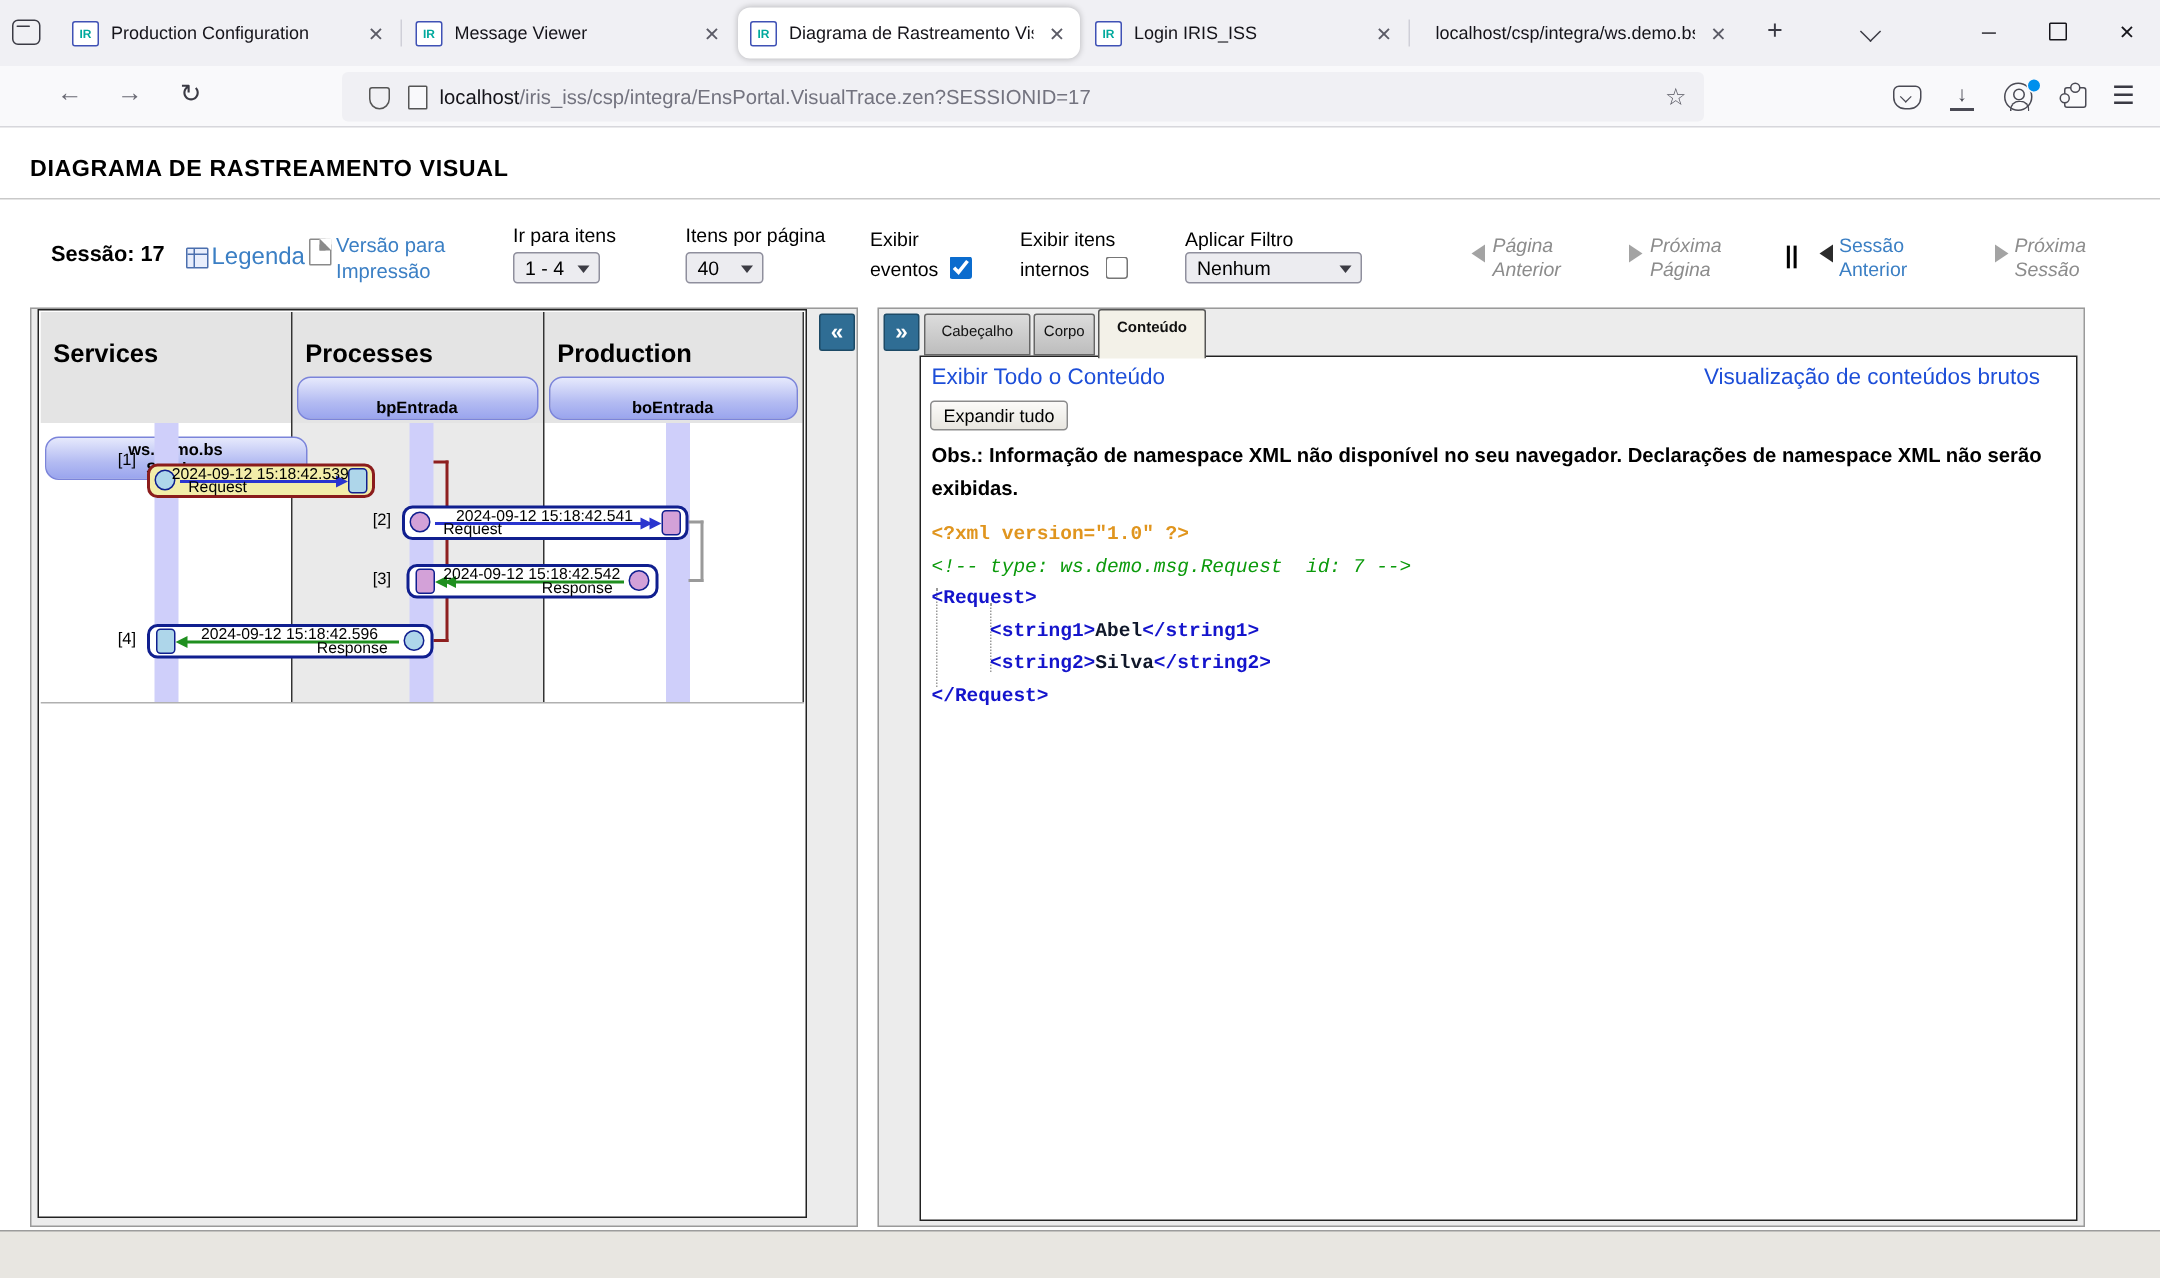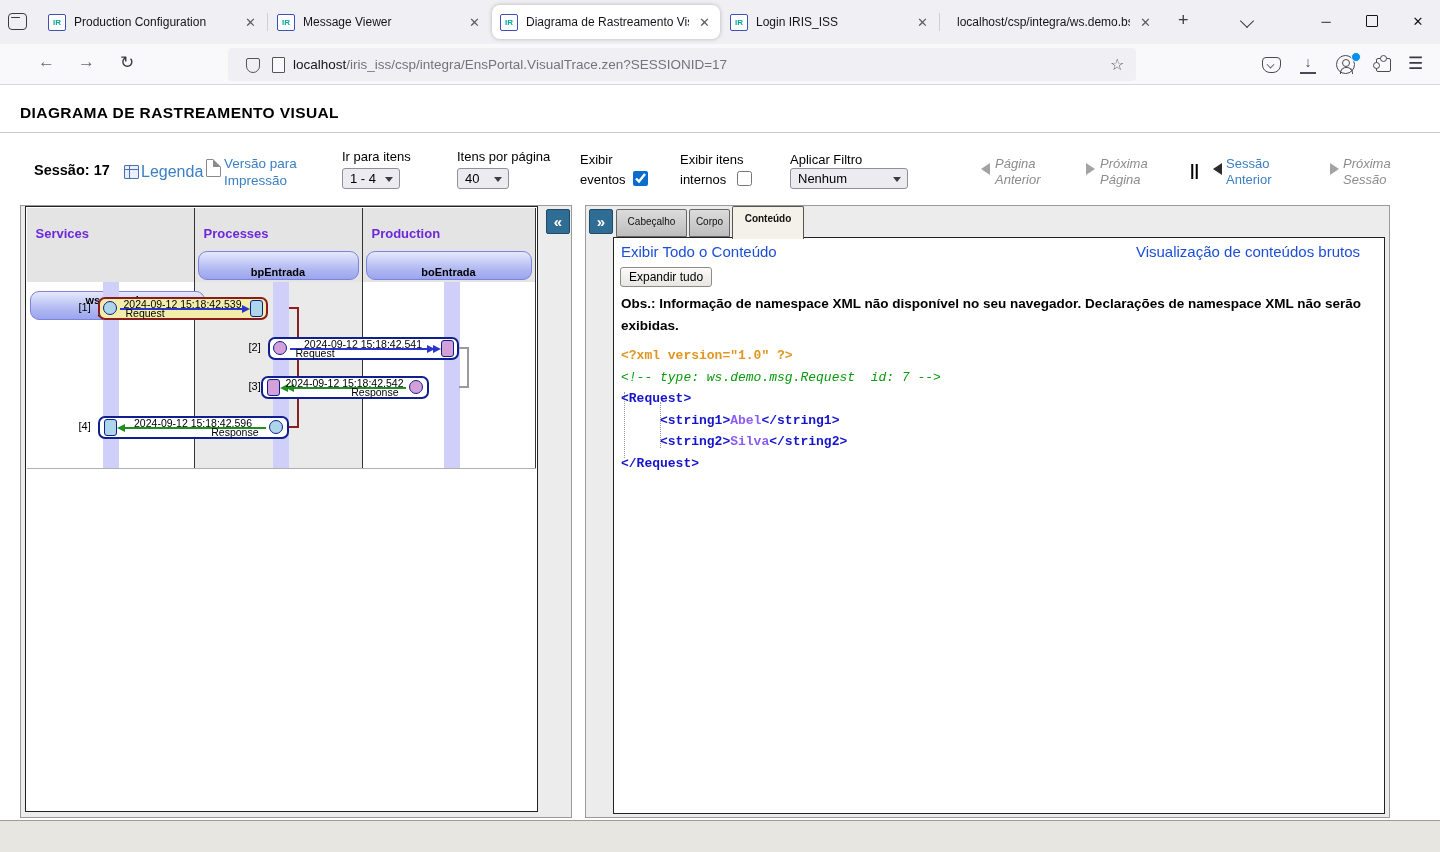--- a/index.html
+++ b/index.html
@@ -61,21 +61,21 @@
   .legicon::after{content:"";position:absolute;left:4px;top:0;width:1.3px;height:12px;background:#4b6fae;}
   .printicon{width:13px;height:16px;border:1.4px solid #8a8a8a;background:#fff;border-radius:1px;}
   .printicon::before{content:"";position:absolute;right:-1px;top:-1px;border:4px solid #fff;border-left-color:#8a8a8a;border-bottom-color:#8a8a8a;width:0;height:0;}
   
   .panel{background:#ececec;border:1px solid #9a9a9a;box-sizing:border-box;}
   .pbtn{width:24px;height:25px;background:#2f6d94;color:#fff;font-weight:bold;font-size:15px;
         display:flex;align-items:center;justify-content:center;border-radius:2px;border:1px solid #1d4a66;box-sizing:border-box;}
   .contentbox{background:#fff;border:1.5px solid #222;box-sizing:border-box;}
   
   .colhead{background:#e4e4e4;}
-  .colheadtxt{font-size:13px;font-weight:bold;color:#6d28d9;}
+  .colheadtxt{font-size:17px;font-weight:bold;color:#000000;}
   .vline{width:1px;background:#333;}
   .hostbtn{background:linear-gradient(#e6e9fc,#b3bbf2 60%,#9aa5ee);border:1.5px solid #7b84da;border-radius:9px;
            box-sizing:border-box;text-align:center;font-size:11px;font-weight:bold;color:#000;}
   .lifeline{width:16px;background:#cfcffa;}
   .event{border:2px solid #101f8f;border-radius:7px;background:#fff;box-sizing:border-box;}
   .event.sel{background:#f2eda9;border-color:#8b1c1c;}
   .evts{position:absolute;left:0;right:0;top:-1px;text-align:center;font-size:10.5px;color:#000;}
   .evkind{position:absolute;bottom:-1px;font-size:10.5px;color:#000;}
   .evline{position:absolute;top:9px;height:2px;}
   .bluearr{background:#2a35cf;}
@@ -92,21 +92,21 @@
         font-size:10px;color:#111;text-align:center;padding-top:6px;border-radius:2px 2px 0 0;}
   .dtab.active{background:#f3f1e8;font-weight:bold;border:1px solid #555;border-bottom:none;z-index:5;}
   .link{font-size:15px;color:#1d4ed8;white-space:nowrap;}
   .expbtn{font-size:12px;color:#000;background:linear-gradient(#fbfaf8,#e8e6e0);border:1px solid #8b8b8b;border-radius:3px;
           padding:2px 8px;white-space:nowrap;}
   .note{font-size:13.5px;font-weight:bold;color:#000;line-height:22px;}
   .xml{font-family:"Liberation Mono","DejaVu Sans Mono",monospace;font-size:13px;line-height:21.5px;white-space:pre;}
   .x-pi{color:#e0951e;font-weight:bold;}
   .x-comment{color:#0b9a0b;font-style:italic;}
   .x-tag{color:#1414cc;font-weight:bold;}
-  .x-text{color:#8b5cf6;font-weight:bold;}
+  .x-text{color:#0f172a;font-weight:bold;}
   .guide{border-left:1px dotted #9a9a9a;width:0;}
   
   .footer{left:0;top:820px;width:1440px;height:32px;background:#e8e6e1;border-top:1.5px solid #9c9c9c;box-sizing:border-box;}
 </style>
 </head>
 <body>
 
 <div class="abs tabbar">
   <div class="abs ffview"></div>
 
@@ -252,42 +252,42 @@
   <div class="abs lifeline" style="left:417px;top:74px;height:186px;"></div>
 
   <div class="abs conn" style="left:262px;top:99px;width:10px;height:2px;background:#8e1f1f;"></div>
   <div class="abs conn" style="left:270px;top:99px;width:2px;height:121px;background:#8e1f1f;"></div>
   <div class="abs conn" style="left:262px;top:218px;width:10px;height:2px;background:#8e1f1f;"></div>
   <div class="abs conn" style="left:432px;top:139px;width:10px;height:2px;background:#9a9a9a;"></div>
   <div class="abs conn" style="left:440px;top:139px;width:2px;height:41px;background:#9a9a9a;"></div>
   <div class="abs conn" style="left:432px;top:178px;width:10px;height:2px;background:#9a9a9a;"></div>
 
   <div class="abs evlabel" style="left:52px;top:93px;">[1]</div>
-  <div class="abs event sel" style="left:71px;top:89px;width:170px;height:23px;">
+  <div class="abs event sel" style="left:71px;top:101px;width:152px;height:23px;">
     <div class="evline bluearr" style="left:20px;right:20px;"></div>
     <div class="ah-r" style="right:16px;"></div>
     <div class="evcircle svc" style="left:3px;top:2px;"></div>
     <div class="evsquare svc" style="right:3px;top:1px;"></div>
     <div class="evts">2024-09-12 15:18:42.539</div>
     <div class="evkind" style="left:26px;">Request</div>
   </div>
 
   <div class="abs evlabel" style="left:222px;top:133px;">[2]</div>
   <div class="abs event" style="left:241px;top:129px;width:191px;height:23px;">
     <div class="evline bluearr" style="left:20px;right:20px;"></div>
     <div class="ah-r" style="right:16px;"></div>
     <div class="ah-r" style="right:22px;"></div>
     <div class="evcircle prc" style="left:3px;top:2px;"></div>
     <div class="evsquare prc" style="right:3px;top:1px;"></div>
     <div class="evts">2024-09-12 15:18:42.541</div>
     <div class="evkind" style="left:26px;">Request</div>
   </div>
 
   <div class="abs evlabel" style="left:222px;top:172px;">[3]</div>
-  <div class="abs event" style="left:234px;top:168px;width:168px;height:23px;">
+  <div class="abs event" style="left:244px;top:168px;width:168px;height:23px;">
     <div class="evline greenarr" style="left:21px;right:21px;"></div>
     <div class="ah-l" style="left:17px;"></div>
     <div class="ah-l" style="left:23px;"></div>
     <div class="evsquare prc" style="left:4px;top:1px;"></div>
     <div class="evcircle prc" style="right:4px;top:2px;"></div>
     <div class="evts">2024-09-12 15:18:42.542</div>
     <div class="evkind" style="right:28px;">Response</div>
   </div>
 
   <div class="abs evlabel" style="left:52px;top:212px;">[4]</div>

